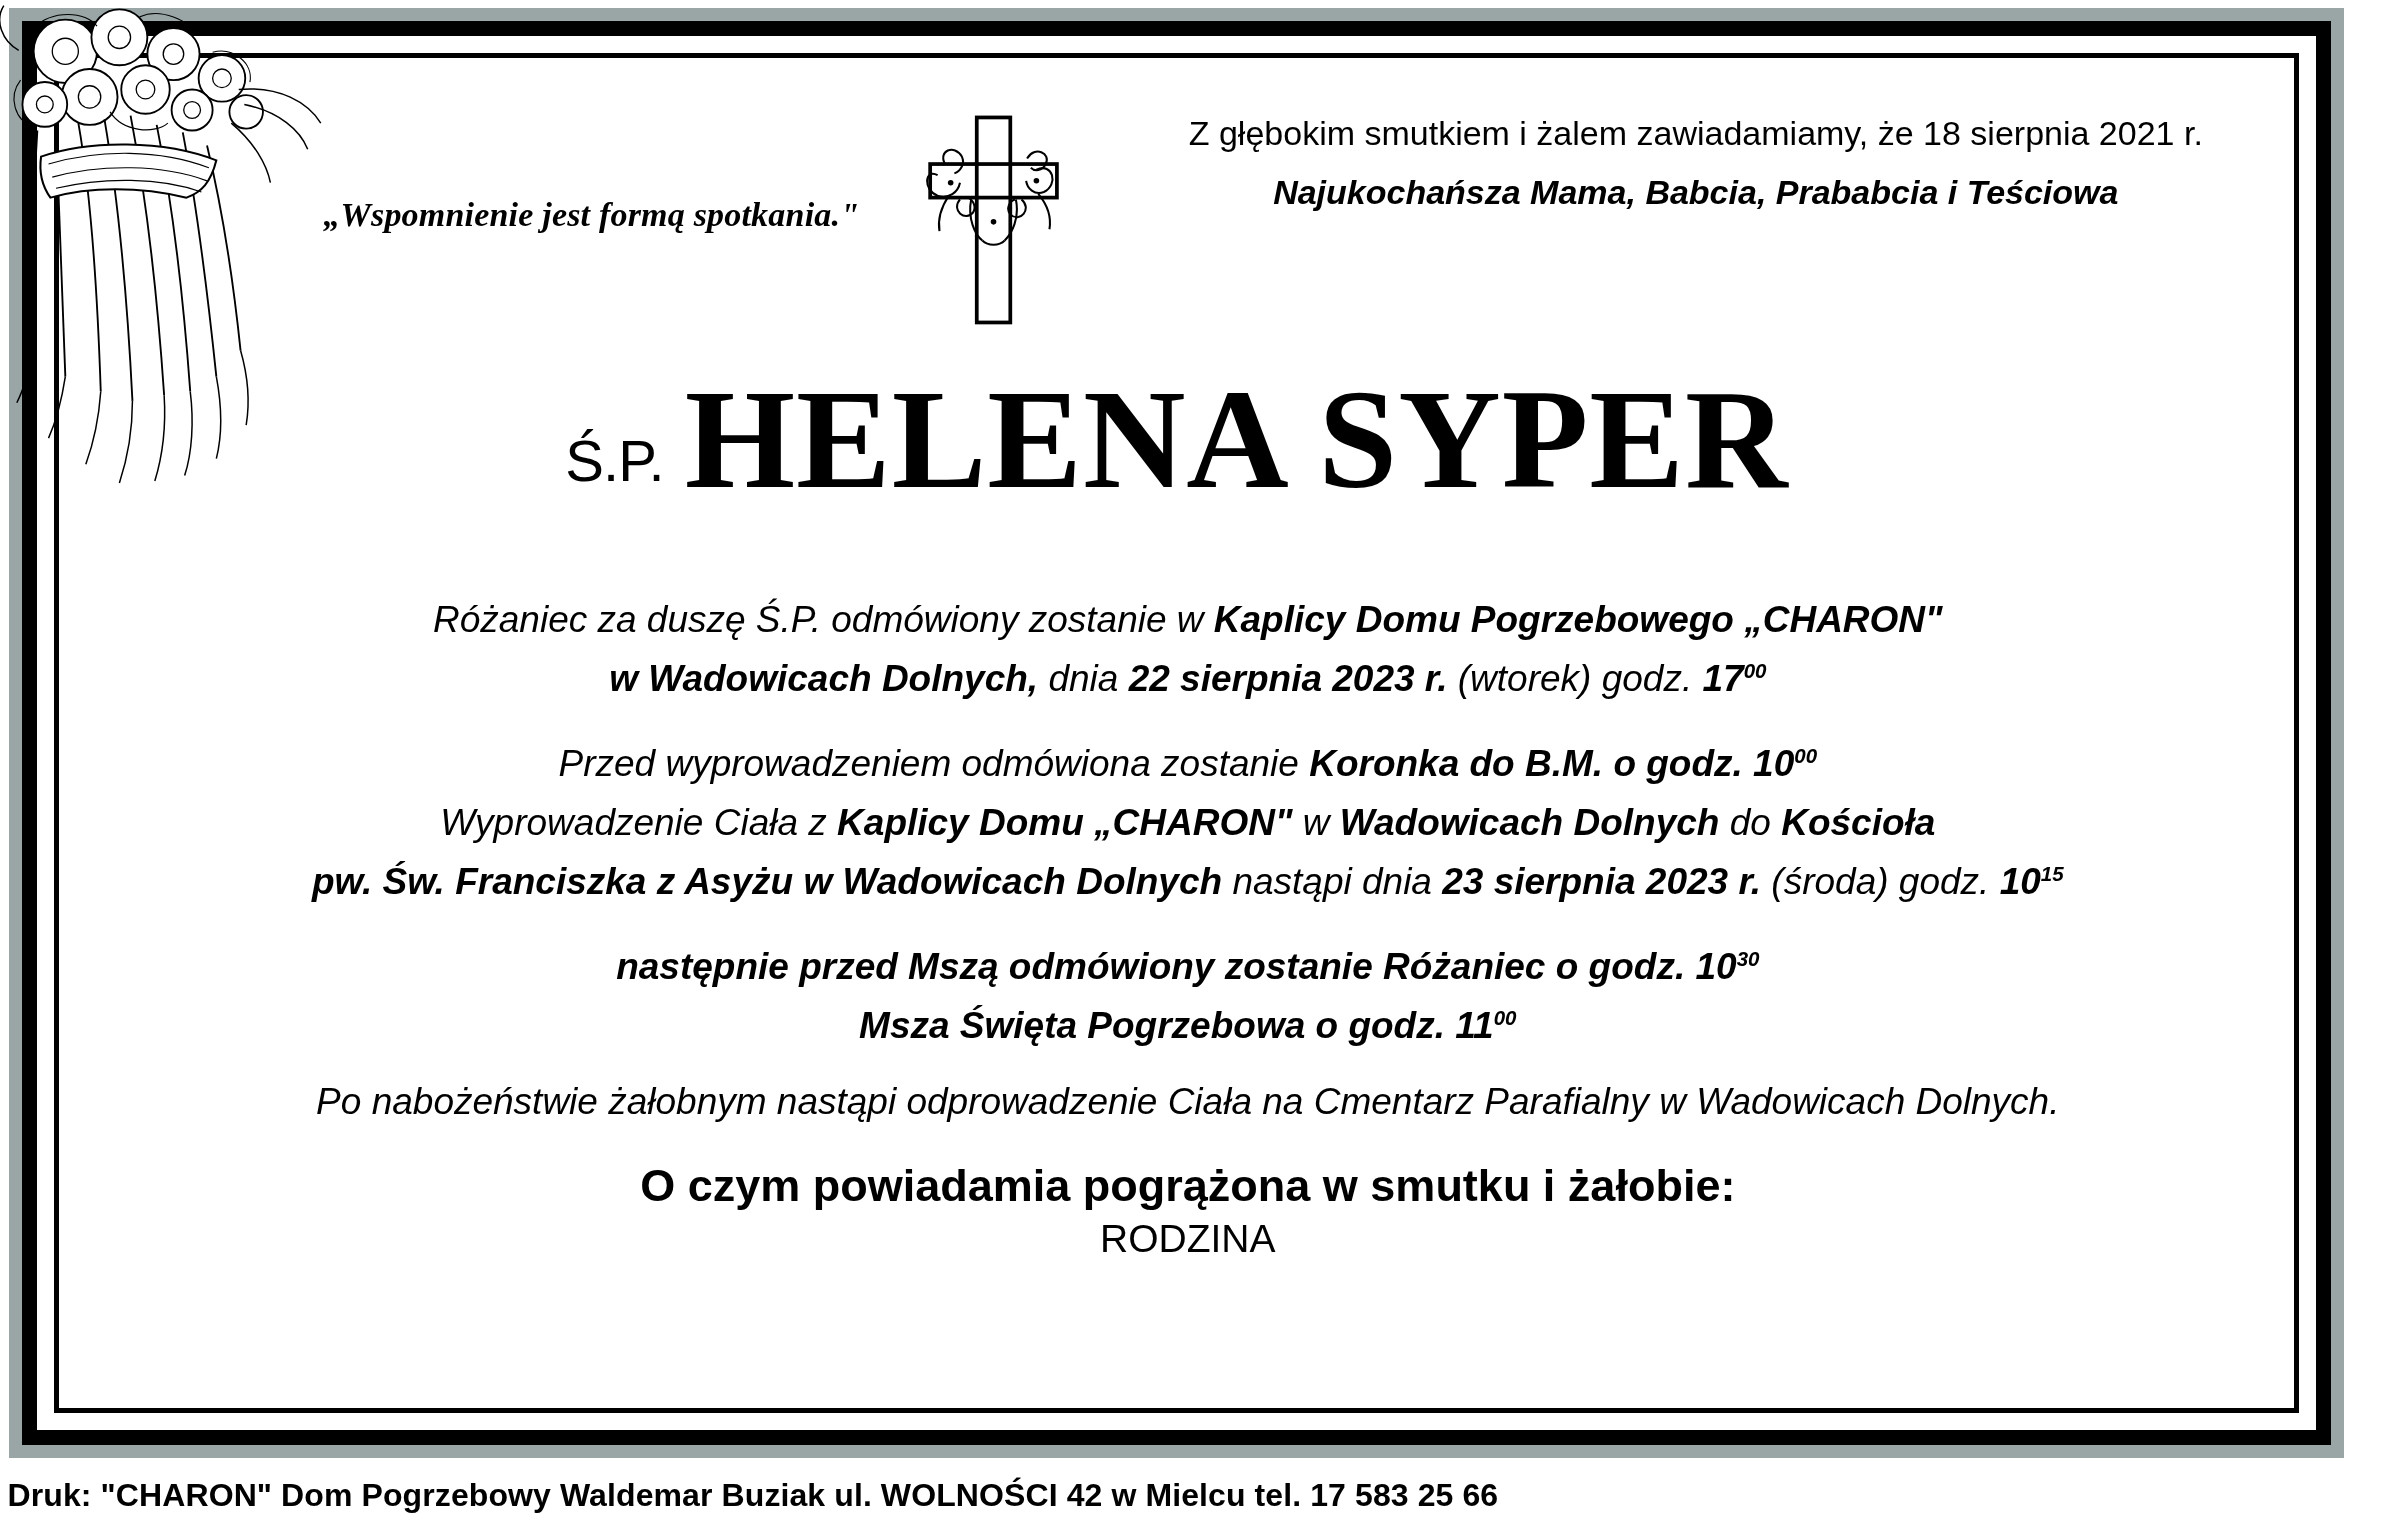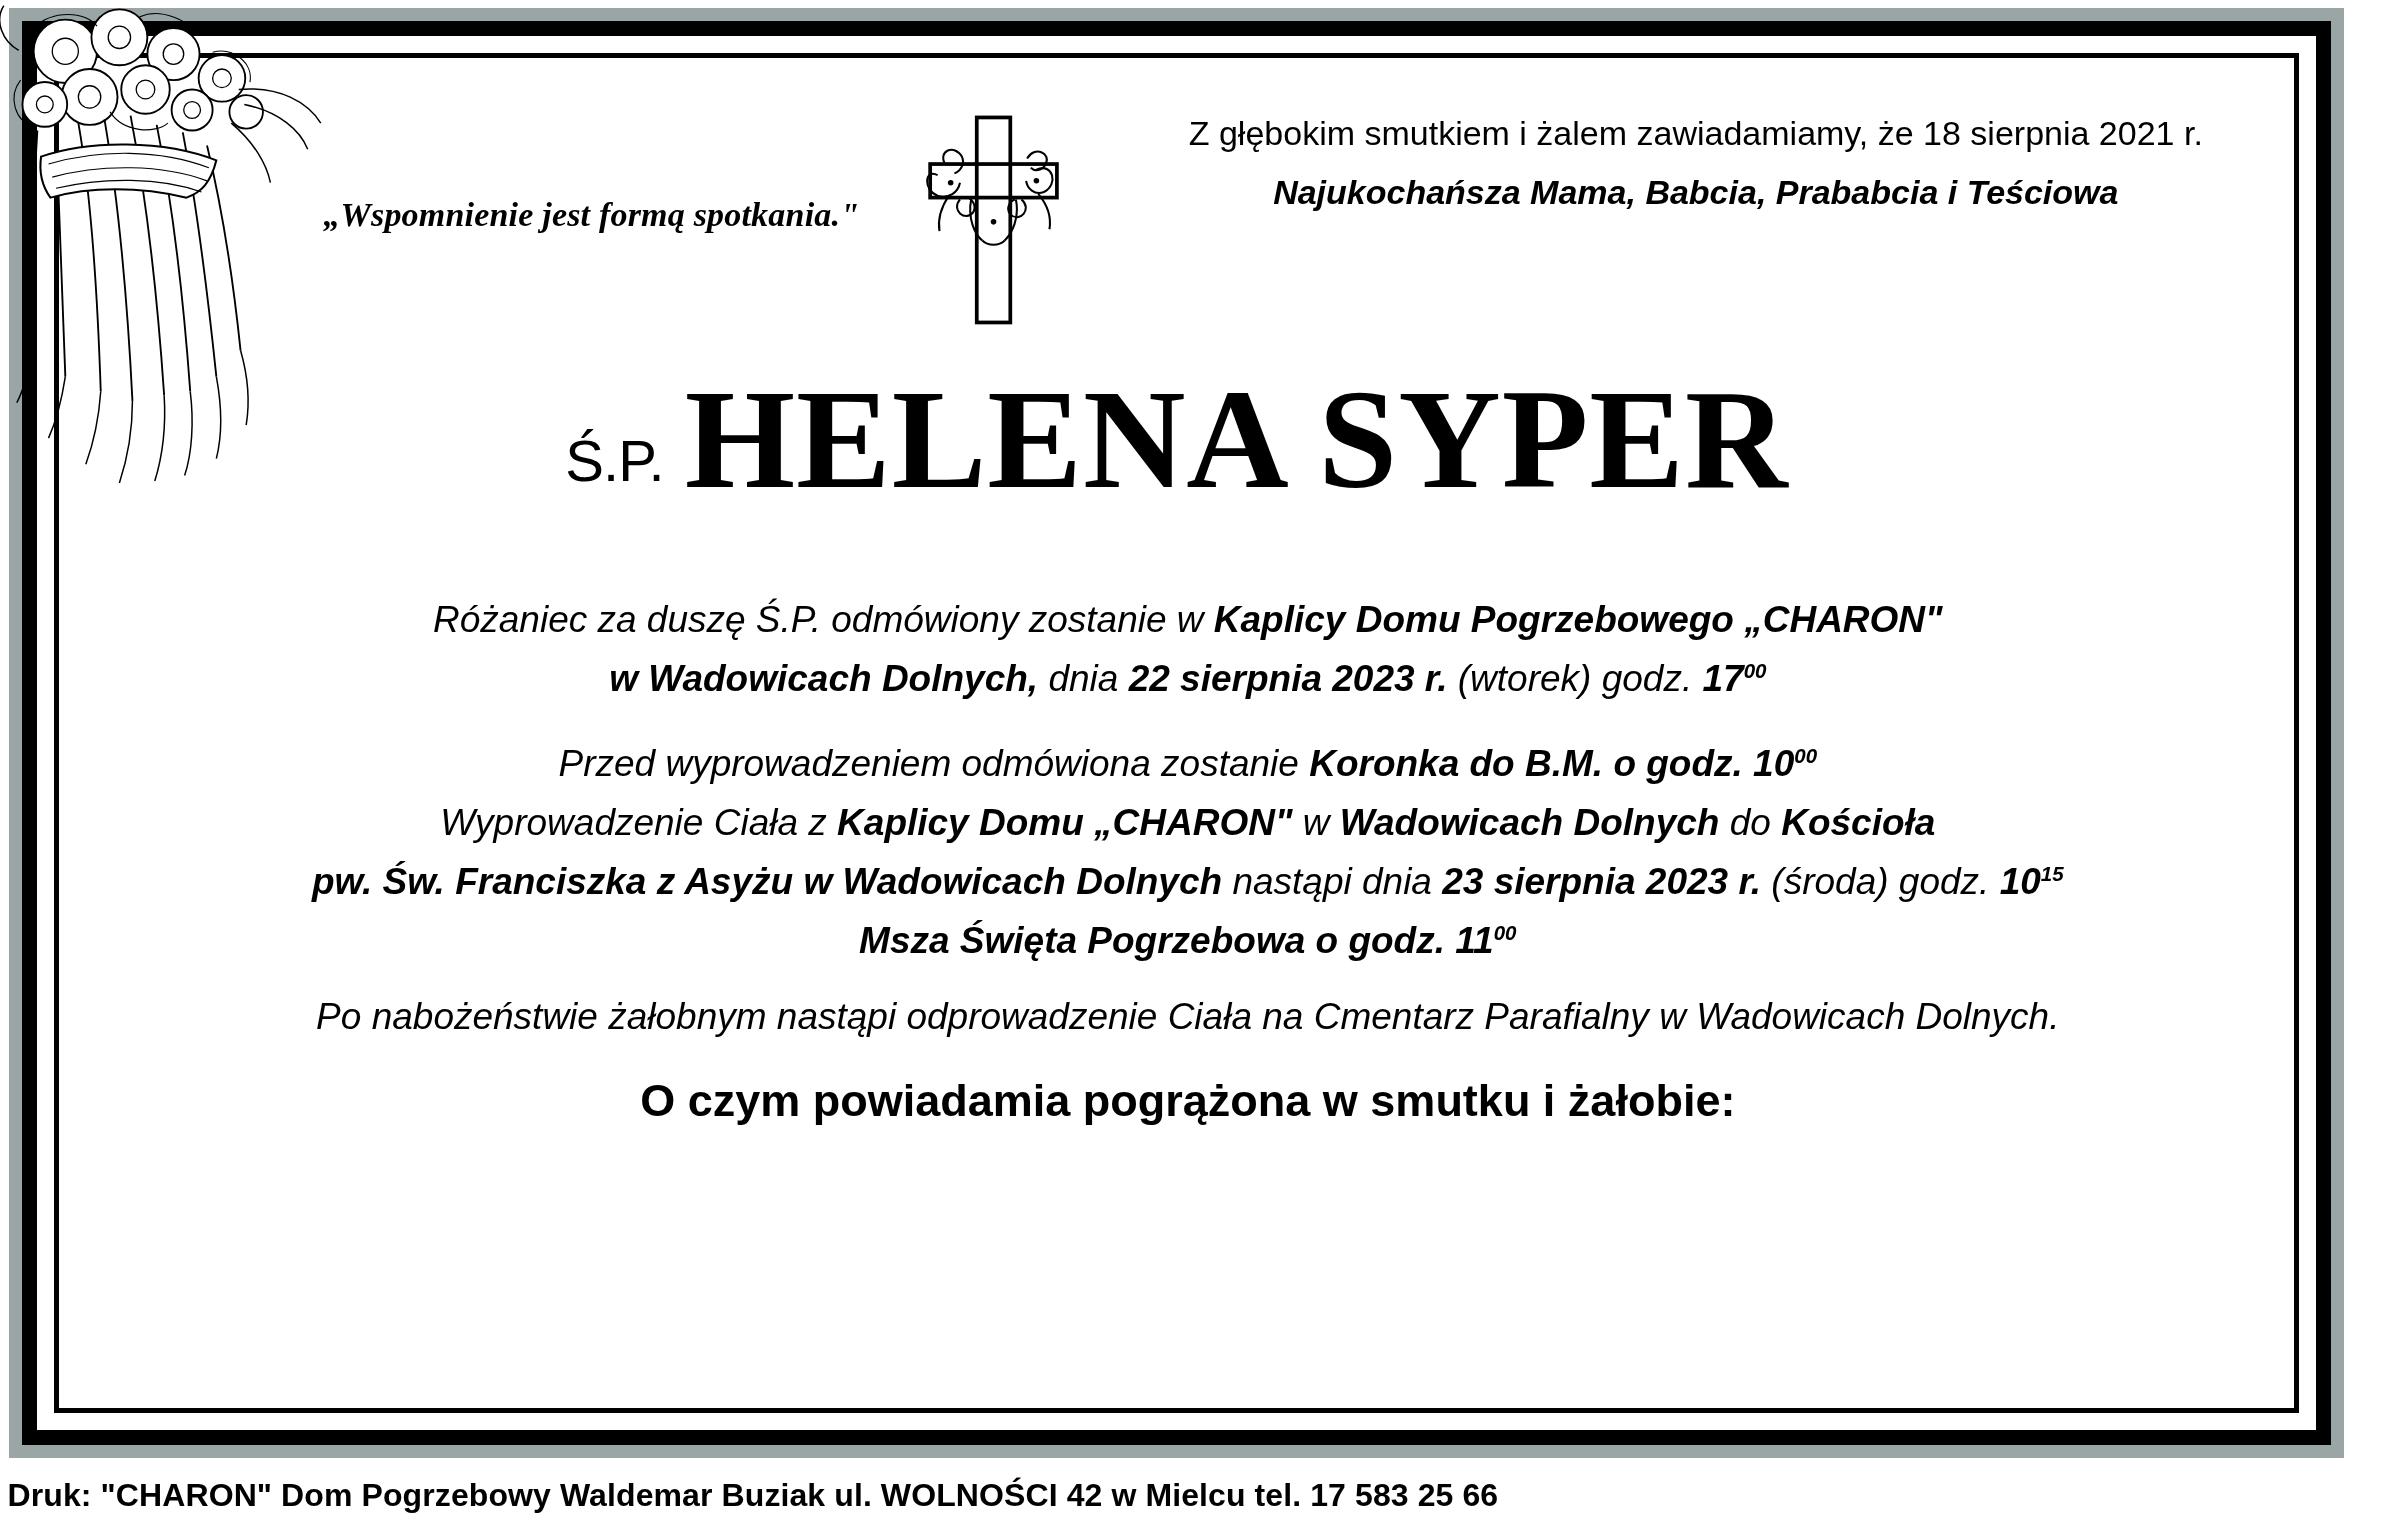--- a/index.html
+++ b/index.html
@@ -257,29 +257,33 @@
         </div>
 
         <div class="line">
           <span>Wyprowadzenie Ciała z </span><b class="strong">Kaplicy Domu „CHARON"</b><span> w </span><b class="strong">Wadowicach Dolnych</b><span> do </span><b class="strong">Kościoła</b>
         </div>
 
         <div class="line">
           <b class="strong">pw. Św. Franciszka z Asyżu w Wadowicach Dolnych</b><span> nastąpi dnia </span><b class="strong">23 sierpnia 2023 r.</b><span> (środa) godz. </span><b class="strong">10</b><sup class="tm">15</sup>
         </div>
 
+        <div class="line b gap">
+          <span>następnie przed Mszą odmówiony zostanie Różaniec o godz. 10</span><sup class="tm">30</sup>
+        </div>
 
         <div class="line b">
           <span>Msza Święta Pogrzebowa o godz. 11</span><sup class="tm">00</sup>
         </div>
 
         <div class="line gap-sm">Po nabożeństwie żałobnym nastąpi odprowadzenie Ciała na Cmentarz Parafialny w Wadowicach Dolnych.</div>
 
         <div class="closing">
           <div class="l1">O czym powiadamia pogrążona w smutku i żałobie:</div>
+          <div class="l2">RODZINA</div>
         </div>
       </div>
     </div>
   </div>
 
   <div class="bouquet">
     <svg viewBox="0 0 430 620" width="401" height="578" aria-hidden="true">
       <g stroke="#000" stroke-width="2" fill="#fff">
 
         <g>

